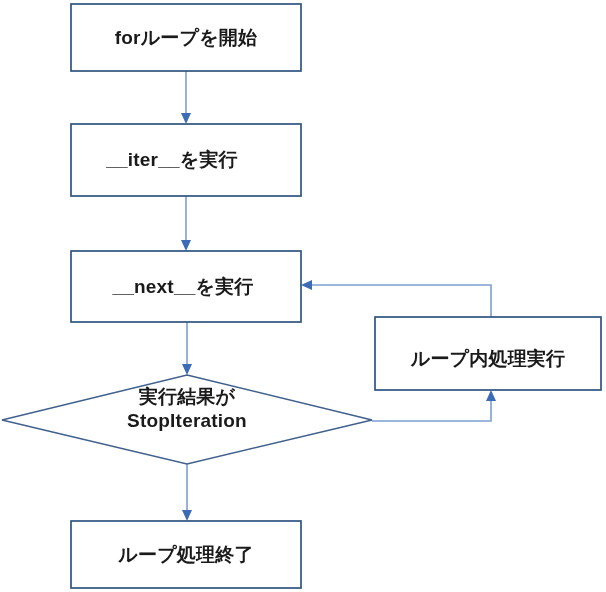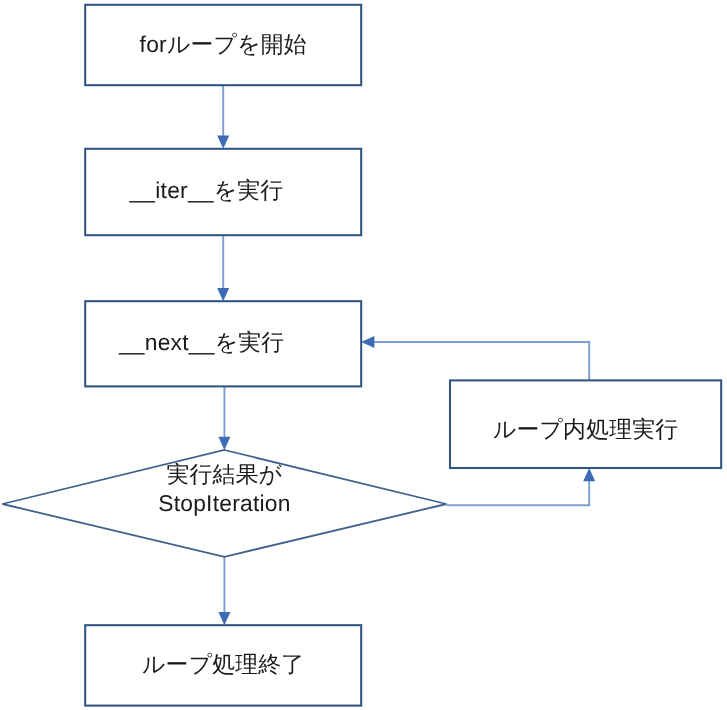--- a/index.html
+++ b/index.html
@@ -29,20 +29,21 @@
     display: flex;
     align-items: center;
     justify-content: center;
     text-align: center;
     color: #1a1a1a;
     font-size: 19px;
     line-height: 1.25;
     letter-spacing: 0.2px;
     white-space: pre-line;
     pointer-events: none;
+    font-weight: bold;
   }
   .node-hit {
     position: absolute;
   }
 </style>
 </head>
 <body>
 
 <div id="canvas">
 
@@ -91,21 +92,21 @@
     <rect x="71" y="521" width="230" height="67" fill="#ffffff" stroke="#2e5481" stroke-width="1.7"></rect>
   </svg>
 
   <div class="node-hit" style="left:71px; top:4px; width:230px; height:67px;"></div>
   <div class="node-label" style="left:71px; top:4px; width:230px; height:67px;">forループを開始</div>
 
   <div class="node-hit" style="left:71px; top:124px; width:230px; height:72px;"></div>
   <div class="node-label" style="left:57px; top:124px; width:230px; height:72px;">__iter__を実行</div>
 
   <div class="node-hit" style="left:71px; top:251px; width:230px; height:71px;"></div>
-  <div class="node-label" style="left:71px; top:251px; width:194px; height:71px;">__next__を実行</div>
+  <div class="node-label" style="left:86px; top:251px; width:194px; height:71px;">__next__を実行</div>
 
   <div class="node-hit" style="left:2px; top:375px; width:370px; height:89px;"></div>
   <div class="node-label" style="left:2px; top:364px; width:370px; height:89px;">実行結果が
 StopIteration</div>
 
   <div class="node-hit" style="left:375px; top:317px; width:226px; height:73px;"></div>
   <div class="node-label" style="left:375px; top:317px; width:226px; height:83px;">ループ内処理実行</div>
 
   <div class="node-hit" style="left:71px; top:521px; width:230px; height:67px;"></div>
   <div class="node-label" style="left:71px; top:521px; width:230px; height:67px;">ループ処理終了</div>

